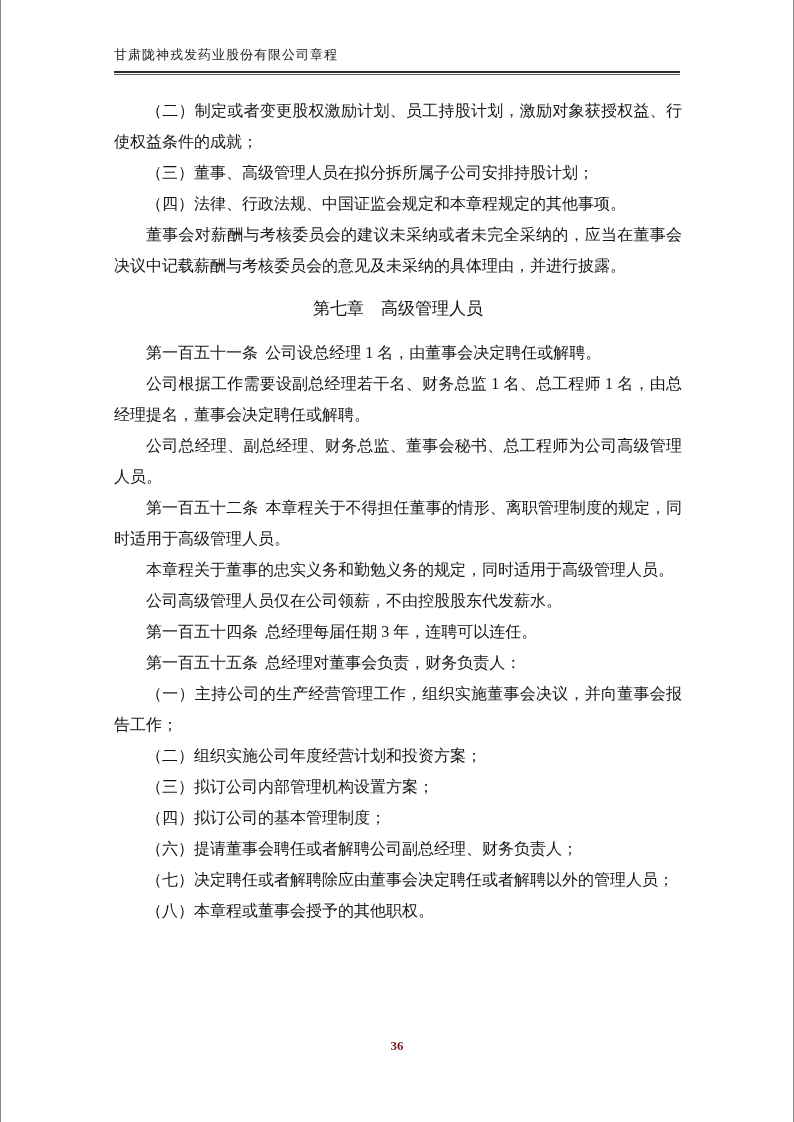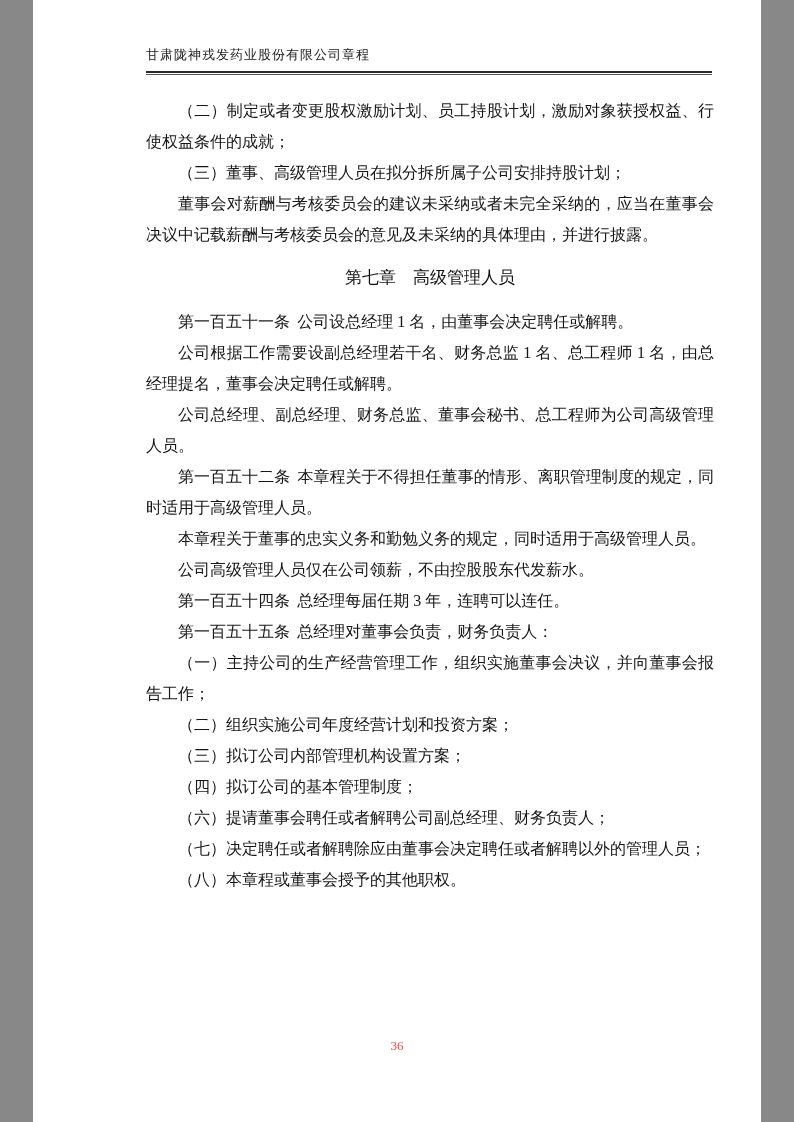--- a/index.html
+++ b/index.html
@@ -1,19 +1,19 @@
 <!DOCTYPE html>
 <html><head>
 <meta charset="utf-8">
 <style>
   * { margin: 0; padding: 0; box-sizing: border-box; }
   html, body { background: #888; }
   .page {
     position: relative;
-    width: 728px;
+    width: 792px;
     height: 1122px;
     margin: 0 auto;
     background: #ffffff;
     font-family: "Liberation Serif", "DejaVu Serif", serif;
     color: #1c1c1c;
     overflow: hidden;
   }
   .header {
     position: absolute;
     top: 46px;
@@ -63,37 +63,39 @@
   }
   .footer {
     position: absolute;
     left: 0;
     right: 0;
     top: 1036px;
     text-align: center;
   }
   .footer-page-number {
     font-size: 13px;
-    color: #ef4444;
+    color: #7f1d1d;
+    font-weight: bold;
   }
 </style>
 </head>
 <body>
 
 <div class="page">
 
   <div class="header">
     <div class="header-title">甘肃陇神戎发药业股份有限公司章程</div>
     <div class="header-rule-thick"></div>
     <div class="header-rule-thin"></div>
   </div>
 
   <div class="content" id="content">
       <p class="para">（二）制定或者变更股权激励计划、员工持股计划，激励对象获授权益、行使权益条件的成就；</p>
       <p class="para">（三）董事、高级管理人员在拟分拆所属子公司安排持股计划；</p>
+      <p class="para">（四）法律、行政法规、中国证监会规定和本章程规定的其他事项。</p>
       <p class="para">董事会对薪酬与考核委员会的建议未采纳或者未完全采纳的，应当在董事会决议中记载薪酬与考核委员会的意见及未采纳的具体理由，并进行披露。</p>
       <p class="chapter">第七章　高级管理人员</p>
       <p class="para"><span class="lead">第一百五十一条</span><span>公司设总经理 1 名，由董事会决定聘任或解聘。</span></p>
       <p class="para">公司根据工作需要设副总经理若干名、财务总监 1 名、总工程师 1 名，由总经理提名，董事会决定聘任或解聘。</p>
       <p class="para">公司总经理、副总经理、财务总监、董事会秘书、总工程师为公司高级管理人员。</p>
       <p class="para"><span class="lead">第一百五十二条</span><span>本章程关于不得担任董事的情形、离职管理制度的规定，同时适用于高级管理人员。</span></p>
       <p class="para">本章程关于董事的忠实义务和勤勉义务的规定，同时适用于高级管理人员。</p>
       <p class="para">公司高级管理人员仅在公司领薪，不由控股股东代发薪水。</p>
       <p class="para"><span class="lead">第一百五十四条</span><span>总经理每届任期 3 年，连聘可以连任。</span></p>
       <p class="para"><span class="lead">第一百五十五条</span><span>总经理对董事会负责，财务负责人：</span></p>

